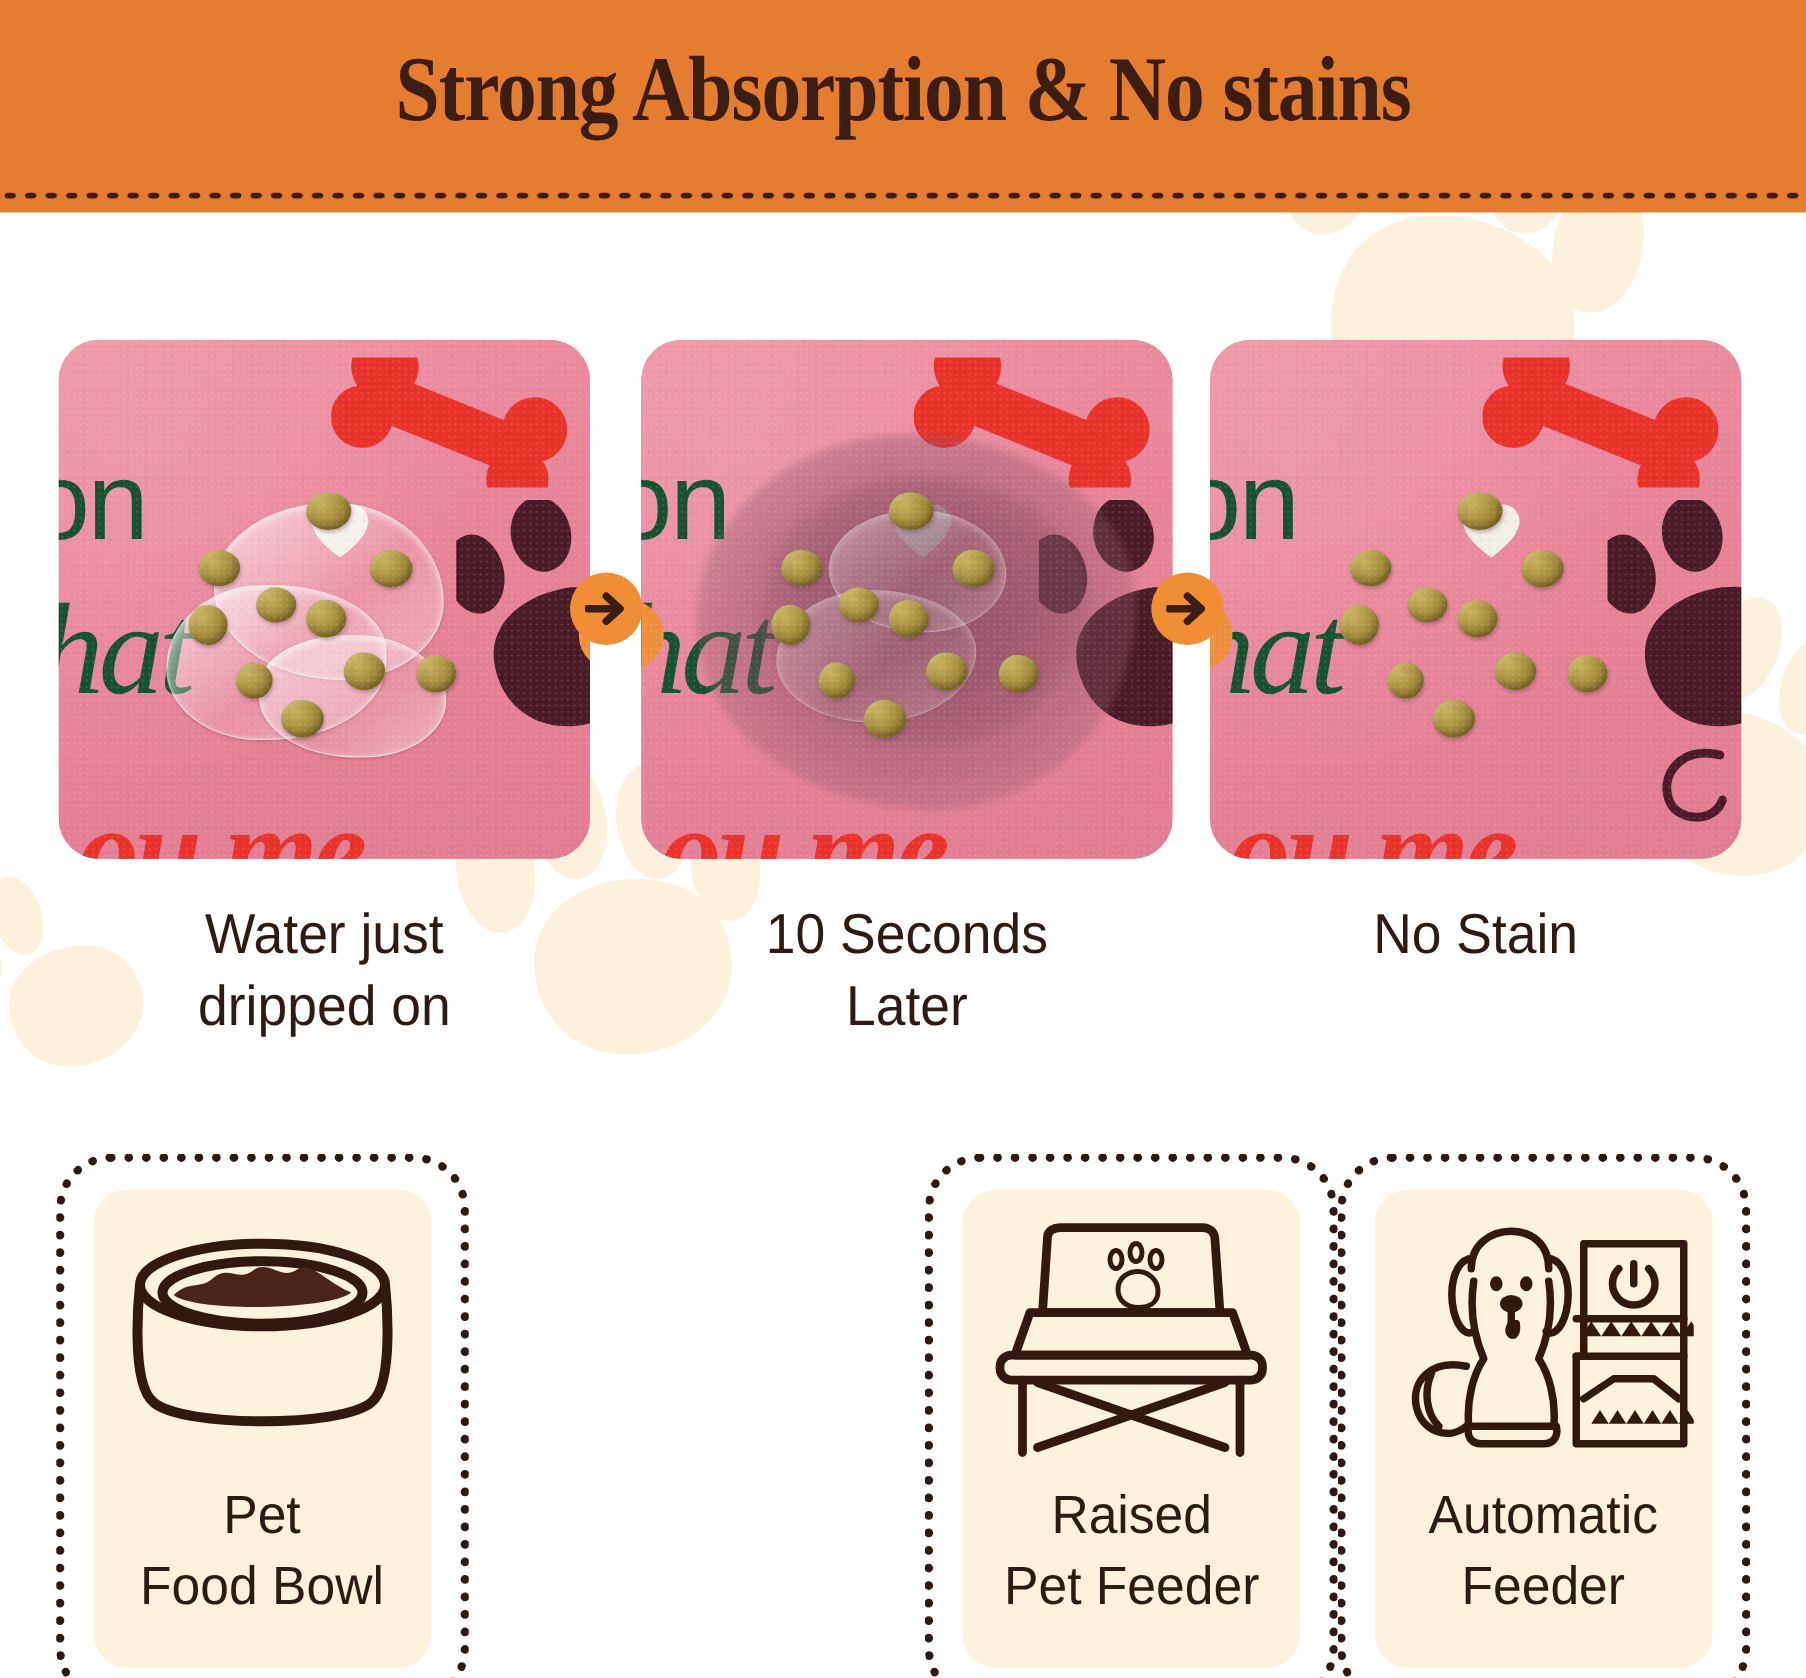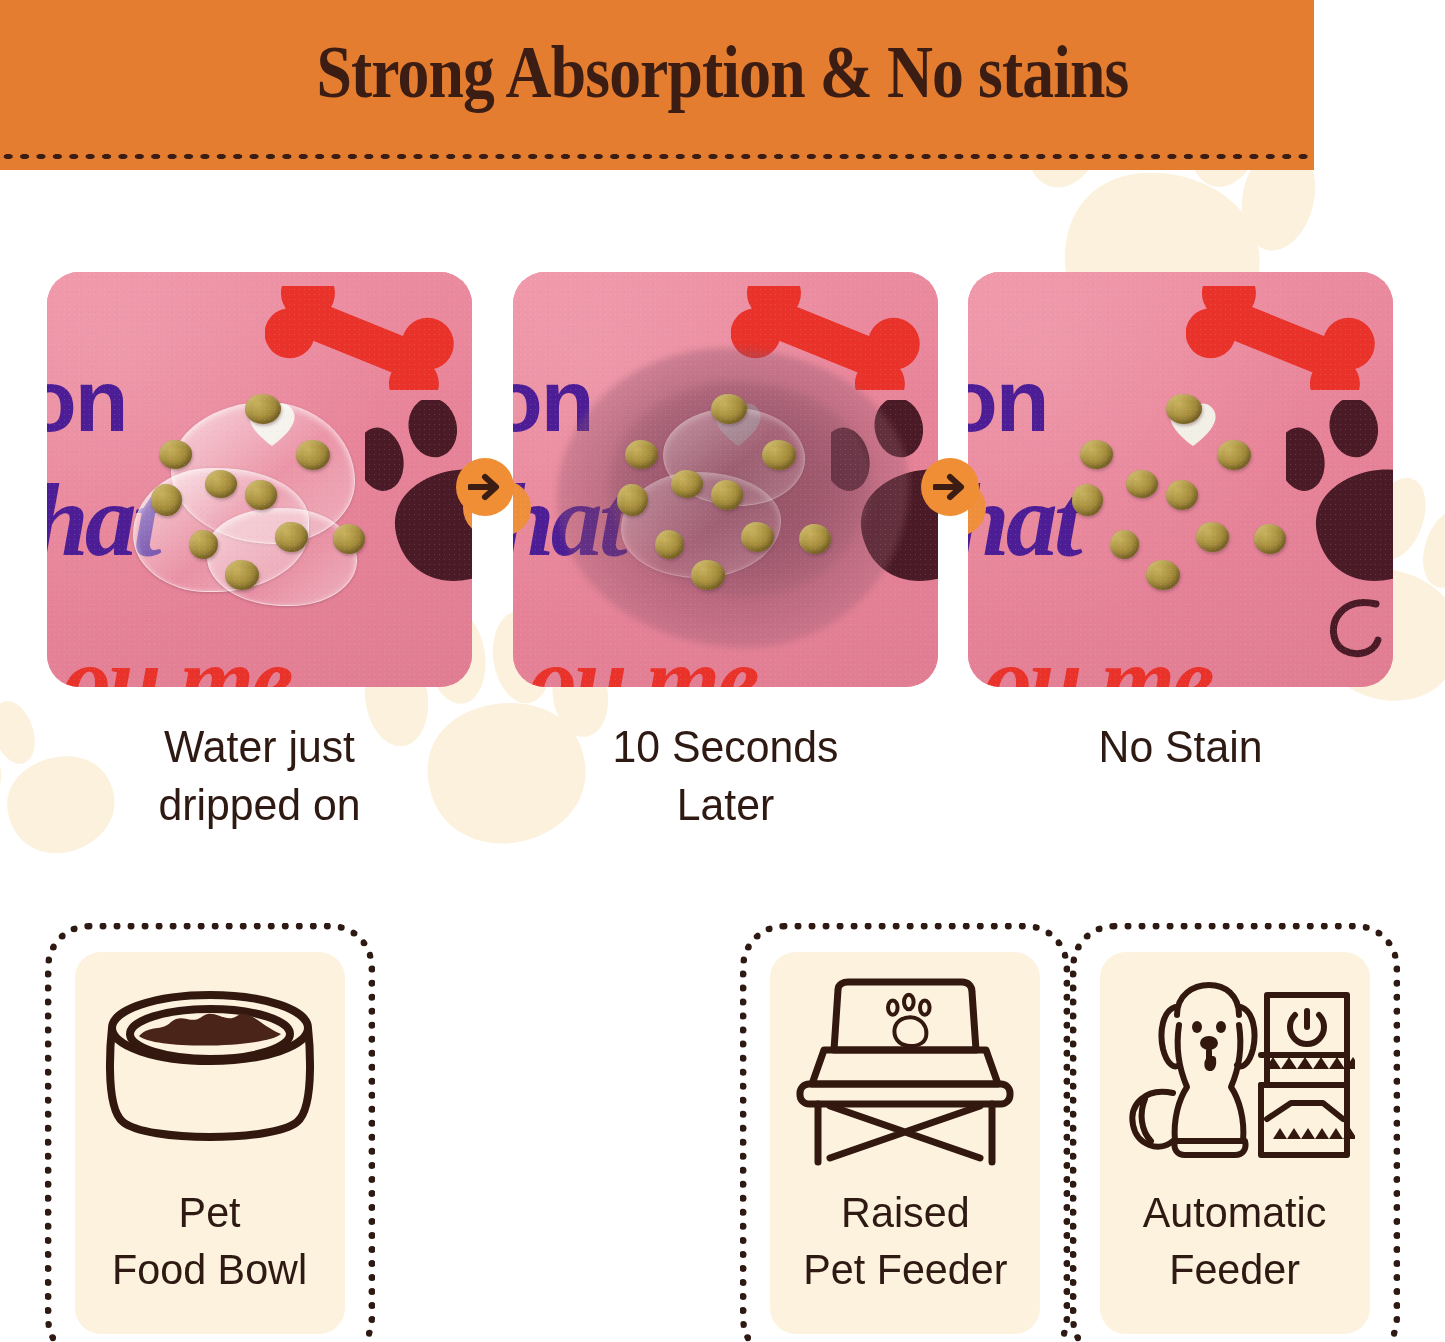--- a/index.html
+++ b/index.html
@@ -9,21 +9,21 @@
     font-family:"Liberation Sans", sans-serif;
     overflow:hidden;
     position:relative;
   }
 
   
   #bg-watermarks{position:absolute;inset:0;overflow:hidden;z-index:0;pointer-events:none;}
 
   
   #header-band{
-    position:absolute;left:0;top:0;width:1314px;height:170px;
+    position:absolute;left:0;top:0;width:1445px;height:170px;
     background:#e47d30;z-index:5;overflow:hidden;
   }
   #header-title{
     position:absolute;left:0;top:30px;width:1445px;
     text-align:center;
     font-family:"Liberation Serif", serif;
     font-weight:bold;
     font-size:74px;
     letter-spacing:-1px;
     color:#3b1d13;
@@ -63,21 +63,21 @@
       radial-gradient(rgba(255,255,255,.55) 0.8px, transparent 1px),
       radial-gradient(rgba(160,70,90,.35) 0.8px, transparent 1px);
     background-size:5px 5px, 7px 7px;
     background-position:0 0, 3px 2px;
   }
 
   
   .bone{position:absolute;}
   .bone svg{display:block;}
   .word{
-    position:absolute;color:#4c1d95;font-weight:700;
+    position:absolute;color:#14532d;font-weight:400;
     font-family:"Liberation Sans", sans-serif;
   }
   .word-on{font-size:88px;letter-spacing:-2px;}
   .word-hat{
     font-family:"Liberation Serif", serif;
     font-style:italic;font-size:104px;letter-spacing:-4px;
   }
   .word-red{
     position:absolute;color:#e8322a;
     font-family:"Liberation Serif", serif;

